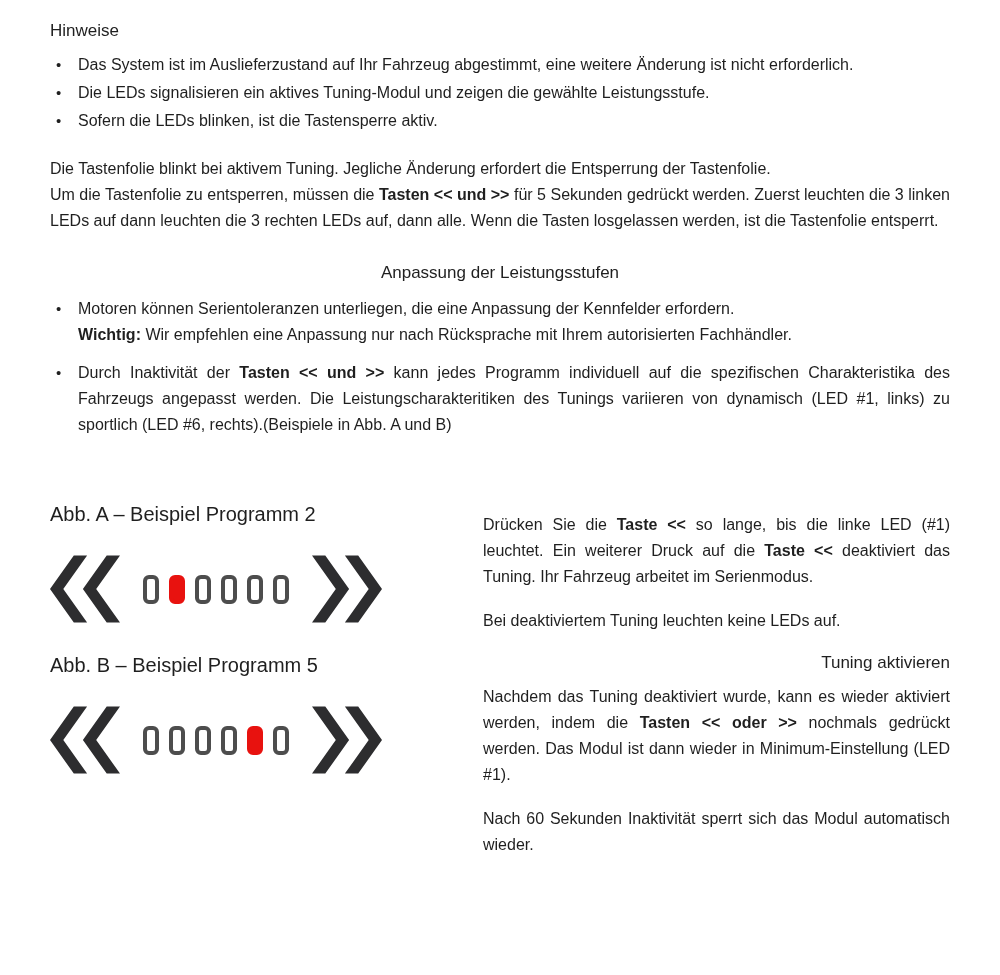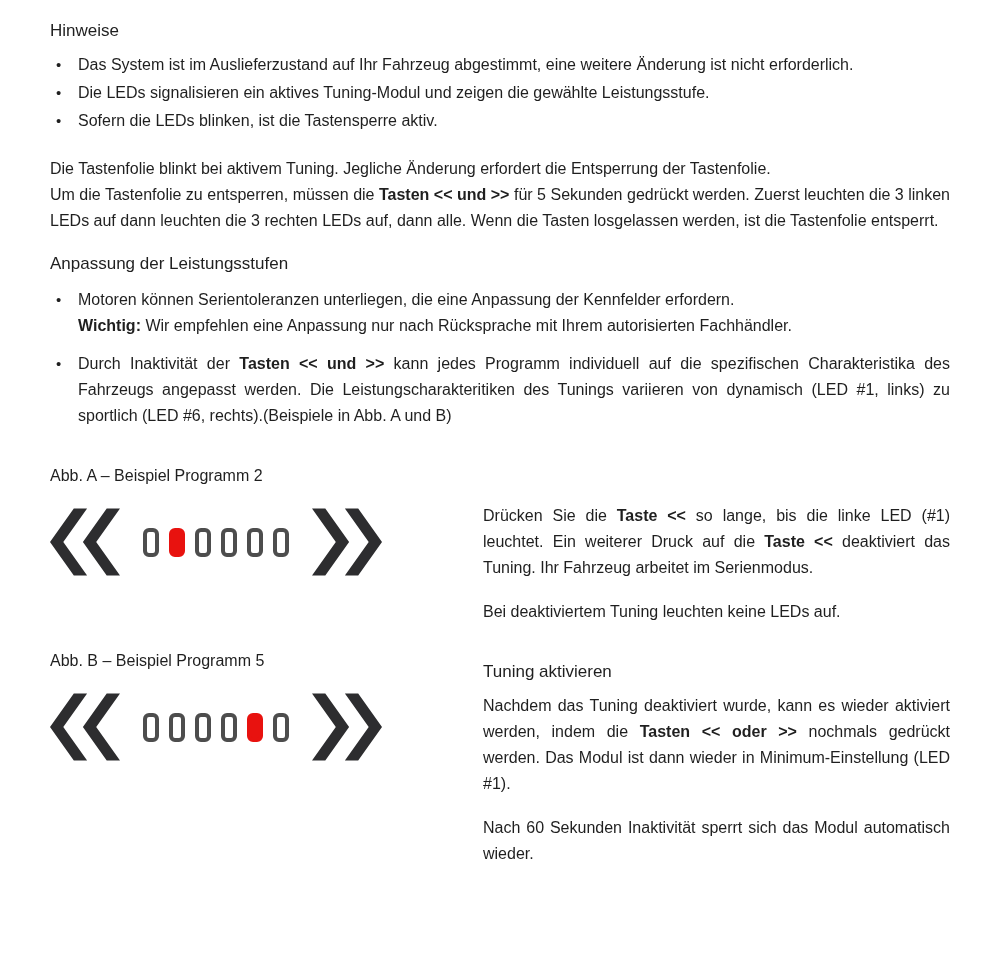--- a/index.html
+++ b/index.html
@@ -22,31 +22,31 @@
   .justify{text-align:justify;}
   .b{font-weight:bold;}
   
   .li{display:flex;margin:0;}
   .li .dot{width:28px;padding-left:6px;font-size:15px;line-height:26px;flex:0 0 28px;}
   .li .txt{flex:1;font-size:16px;line-height:26px;}
   .mt2{margin-top:2px;}
   .mt10{margin-top:10px;}
   .mt12{margin-top:12px;}
   .mt14{margin-top:18px;}
-  .mt18{margin-top:36px;}
+  .mt18{margin-top:18px;text-align:right;}
   .mt22{margin-top:22px;}
   .mt26{margin-top:26px;}
-  .mt28{margin-top:19px;}
+  .mt28{margin-top:28px;text-align:center;}
   .mt34{margin-top:34px;}
   .mt72{margin-top:72px;}
   
   .figures-area{display:flex;align-items:flex-start;}
   .fig-col{width:433px;flex:0 0 433px;}
   .text-col{flex:1;padding-top:30px;}
-  .fig-label{font-size:16px;line-height:26px;}
+  .fig-label{font-size:20px;line-height:26px;margin-top:29px;}
   .led-display{display:flex;align-items:center;}
   .led-display svg{display:block;}
   .led-row{display:flex;gap:10px;margin:0 23px;align-items:center;}
   .led{width:16px;height:29px;border:4px solid var(--led-outline);border-radius:6px;background:var(--led-off);}
   .led.on{background:var(--led-active);border-color:var(--led-active);}
   .chev{fill:var(--chevron);}
 </style>
 </head>
 <body>
 

